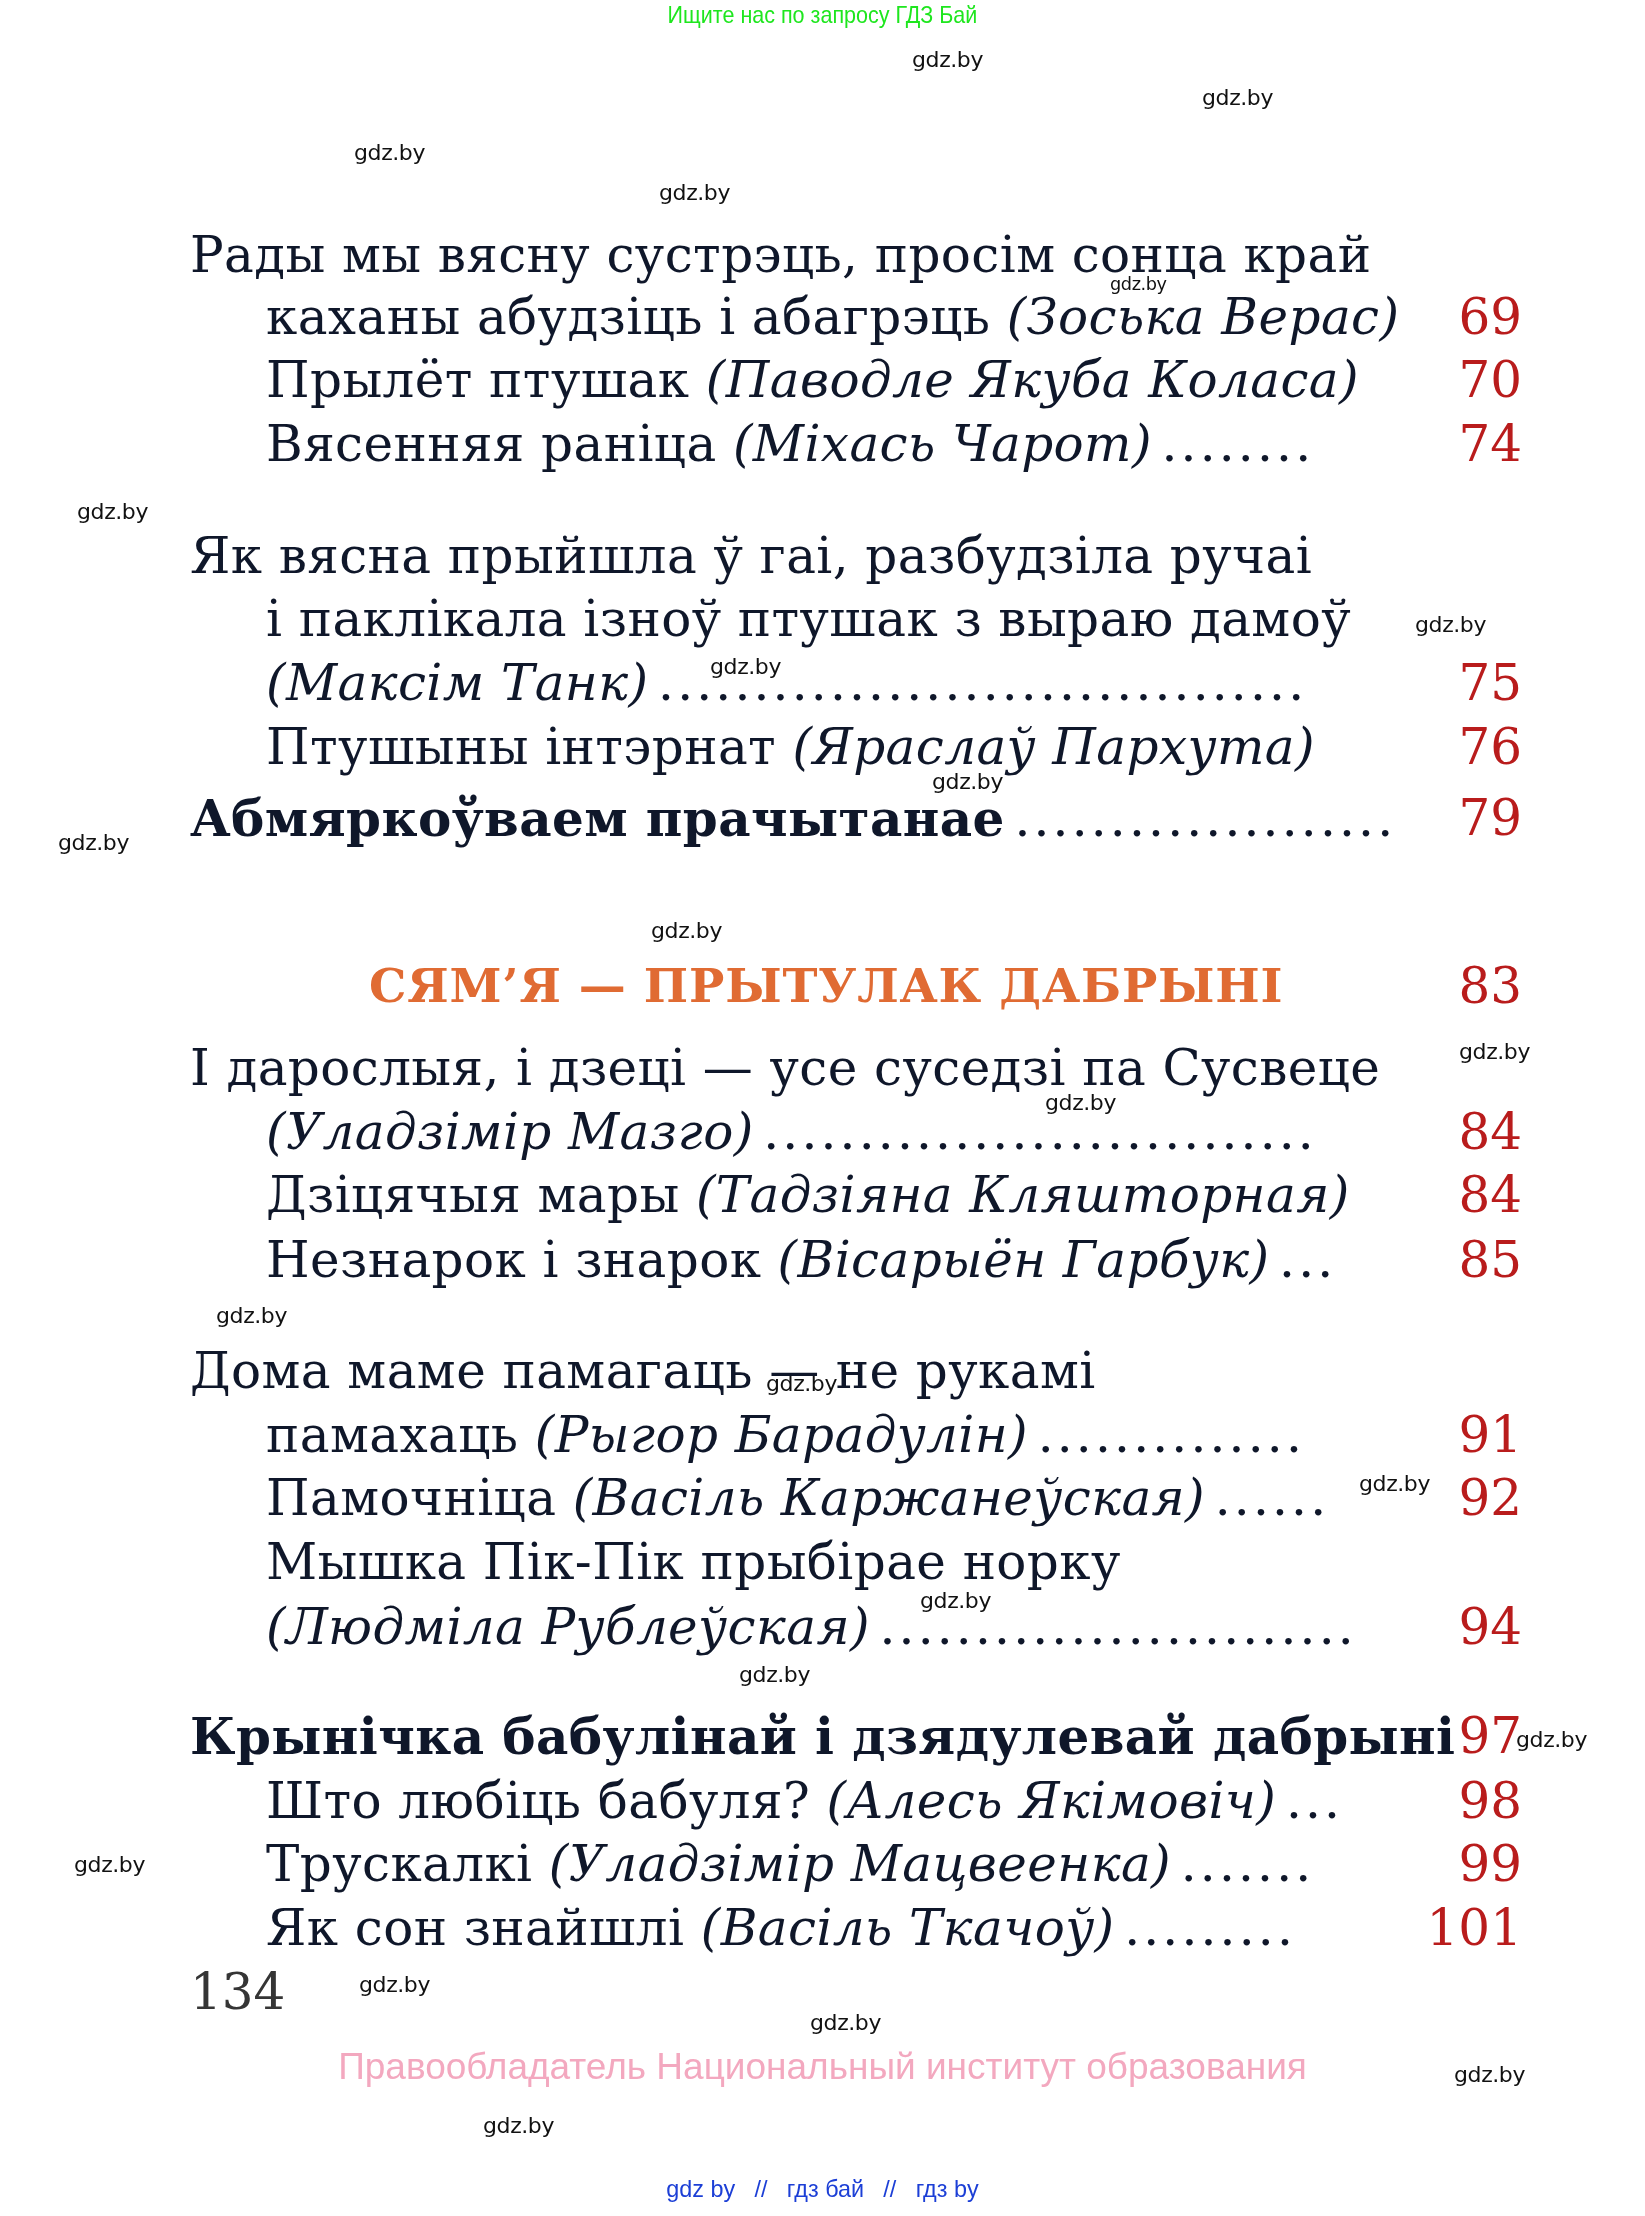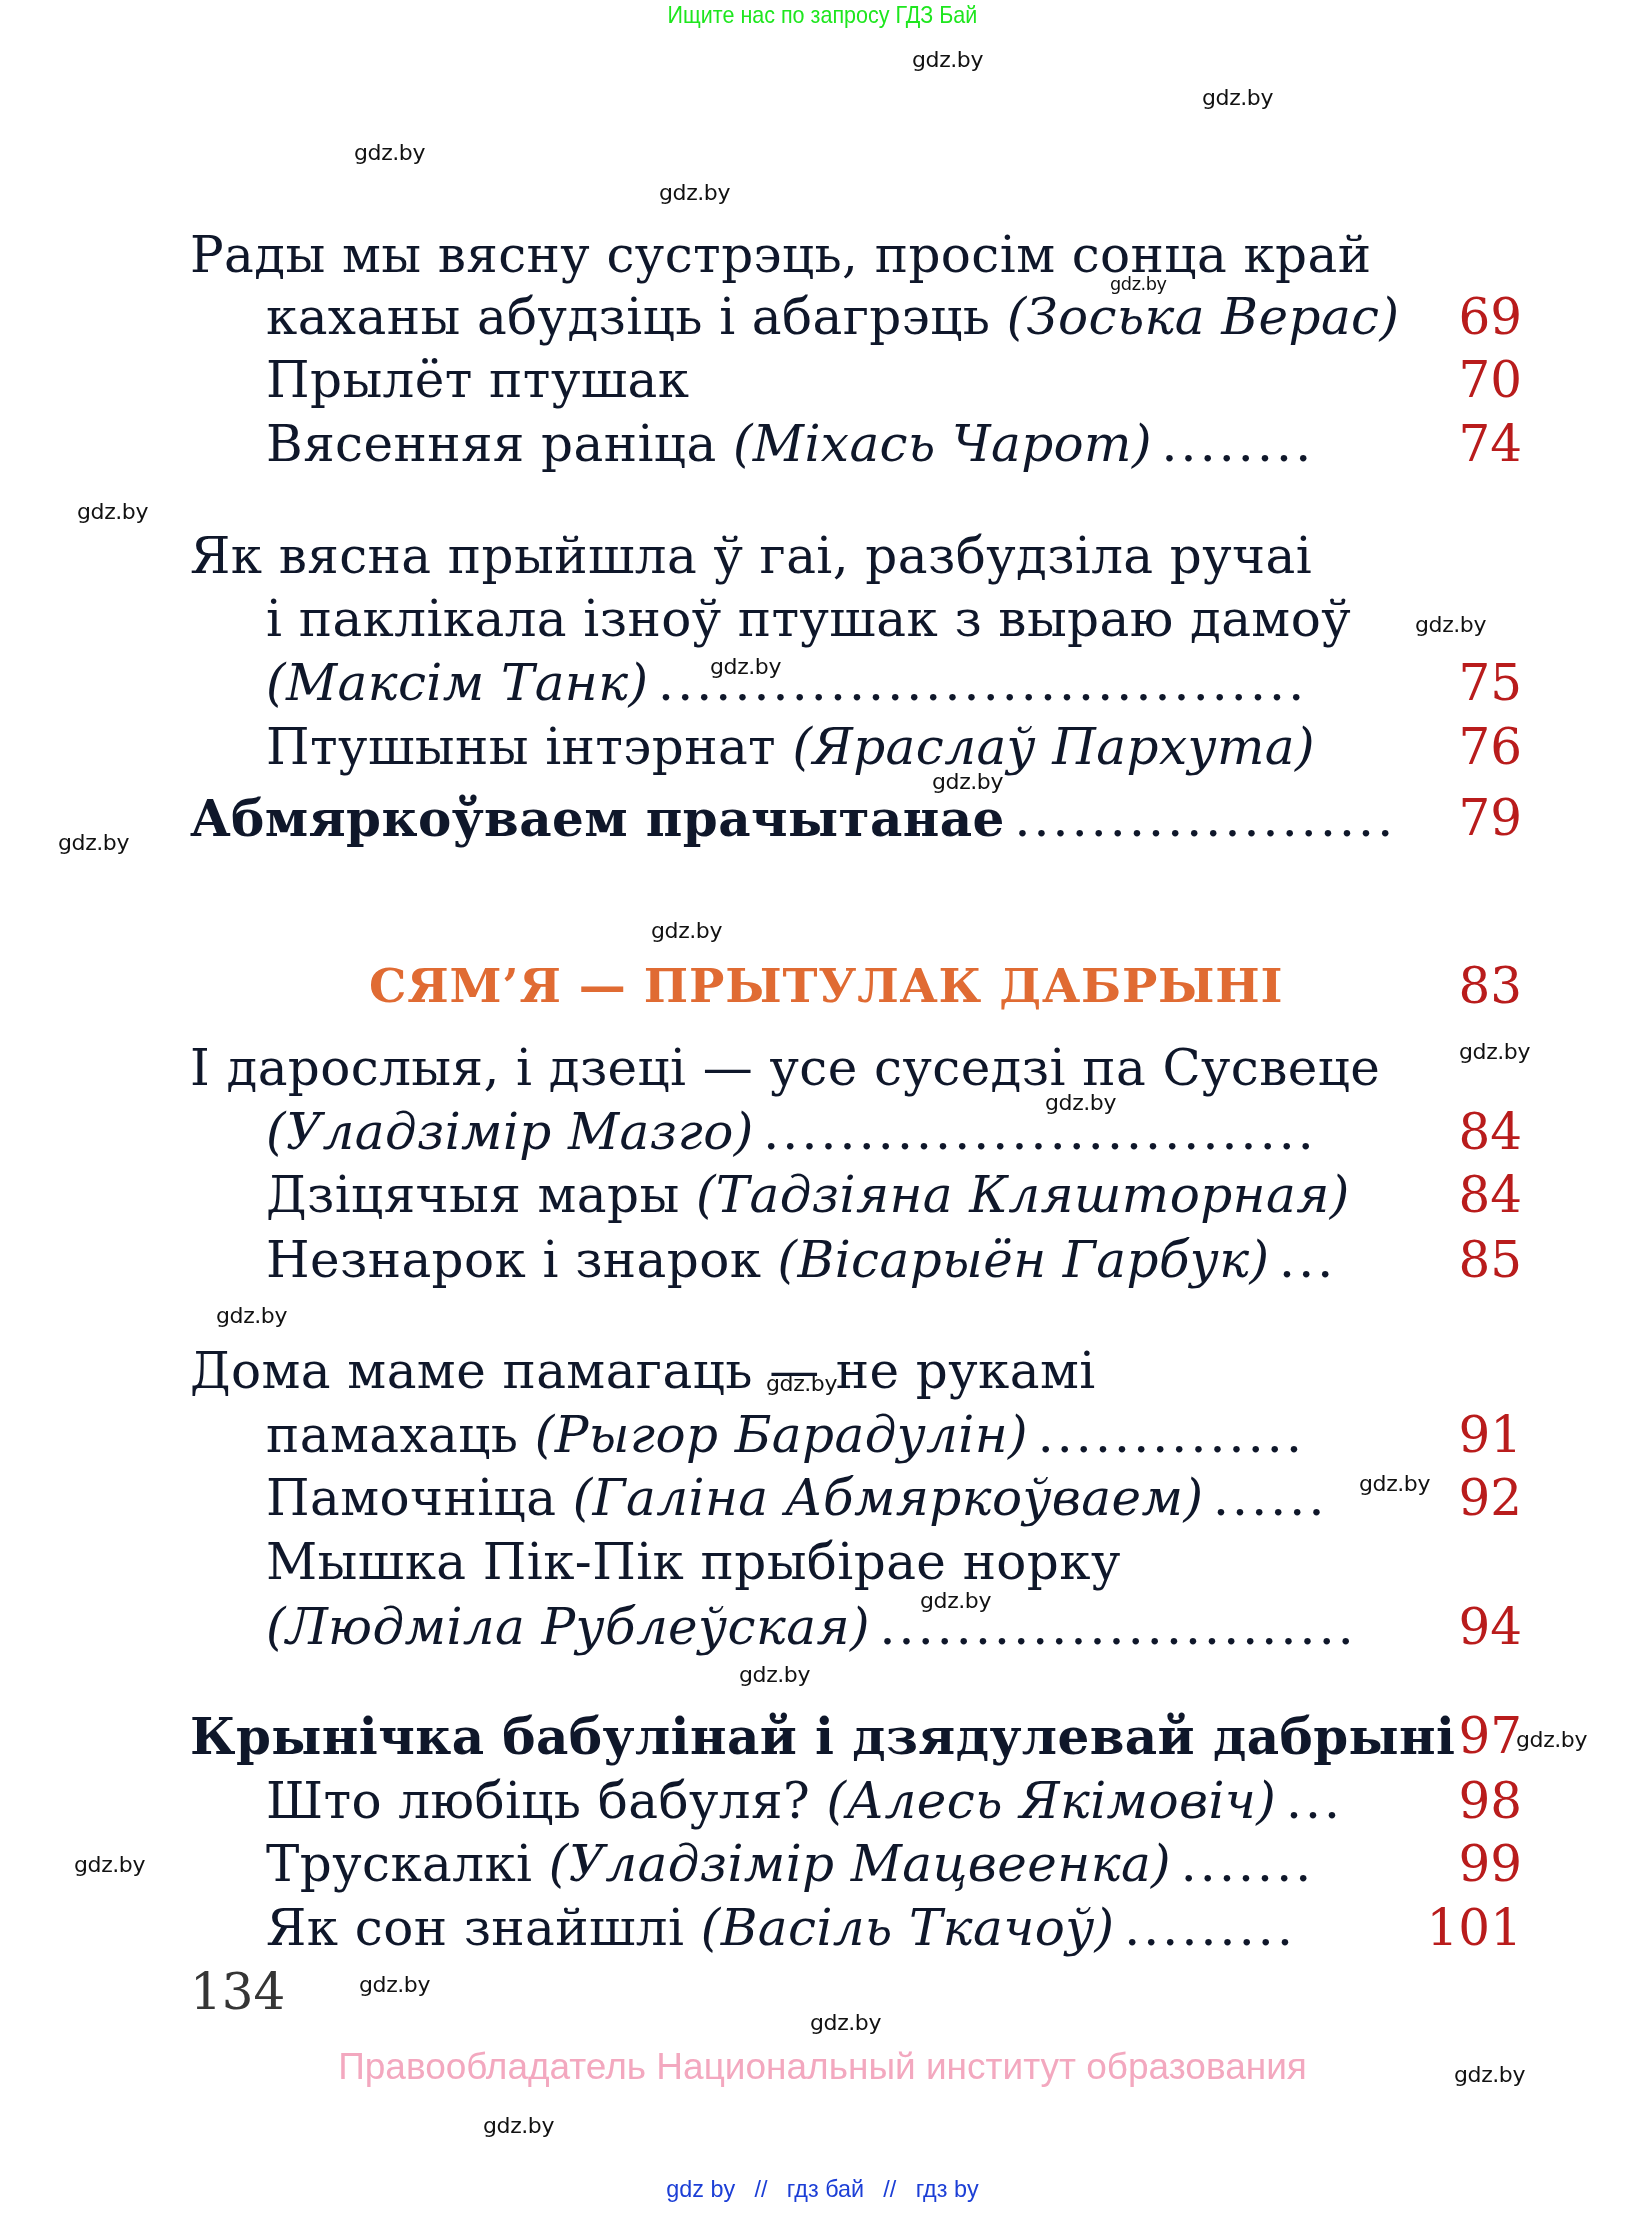--- a/index.html
+++ b/index.html
@@ -78,21 +78,21 @@
 
 <div class="toc-line" style="left:190px; top:226px; width:1256px;">
   <span class="title">Рады мы вясну сустрэць, просім сонца край</span>
 </div>
 <div class="toc-line" style="left:266px; top:288px; width:1128px;">
   <span class="title">каханы абудзіць і абагрэць</span>&nbsp;<span class="author">(Зоська Верас)</span>
 </div>
 <div class="page-num" style="left:1393px; top:288px;">69</div>
 
 <div class="toc-line" style="left:266px; top:351px; width:1144px;">
-  <span class="title">Прылёт птушак</span>&nbsp;
+  <span class="title">Прылёт птушак</span>&nbsp;<span class="author">(Паводле Якуба Коласа)</span>
 </div>
 <div class="page-num" style="left:1393px; top:351px;">70</div>
 
 <div class="toc-line" style="left:266px; top:415px; width:1128px;">
   <span class="title">Вясенняя раніца</span>&nbsp;<span class="author">(Міхась Чарот)</span><span class="dots">........</span>
 </div>
 <div class="page-num" style="left:1393px; top:415px;">74</div>
 
 <div class="toc-line" style="left:190px; top:527px; width:1256px;">
   <span class="title">Як вясна прыйшла ў гаі, разбудзіла ручаі</span>
@@ -141,21 +141,21 @@
 
 <div class="toc-line" style="left:190px; top:1342px; width:1256px;">
   <span class="title">Дома маме памагаць — не рукамі</span>
 </div>
 <div class="toc-line" style="left:266px; top:1406px; width:1128px;">
   <span class="title">памахаць</span>&nbsp;<span class="author">(Рыгор Барадулін)</span><span class="dots">..............</span>
 </div>
 <div class="page-num" style="left:1393px; top:1406px;">91</div>
 
 <div class="toc-line" style="left:266px; top:1469px; width:1128px;">
-  <span class="title">Памочніца</span>&nbsp;<span class="author">(Галіна Абмяркоўваем)</span><span class="dots">......</span>
+  <span class="title">Памочніца</span>&nbsp;<span class="author">(Васіль Каржанеўская)</span><span class="dots">......</span>
 </div>
 <div class="page-num" style="left:1393px; top:1469px;">92</div>
 
 <div class="toc-line" style="left:266px; top:1533px; width:1144px;">
   <span class="title">Мышка Пік-Пік прыбірае норку</span>
 </div>
 <div class="toc-line" style="left:266px; top:1598px; width:1128px;">
   <span class="author">(Людміла Рублеўская)</span>
     <span class="dots">.........................</span>
 </div>

